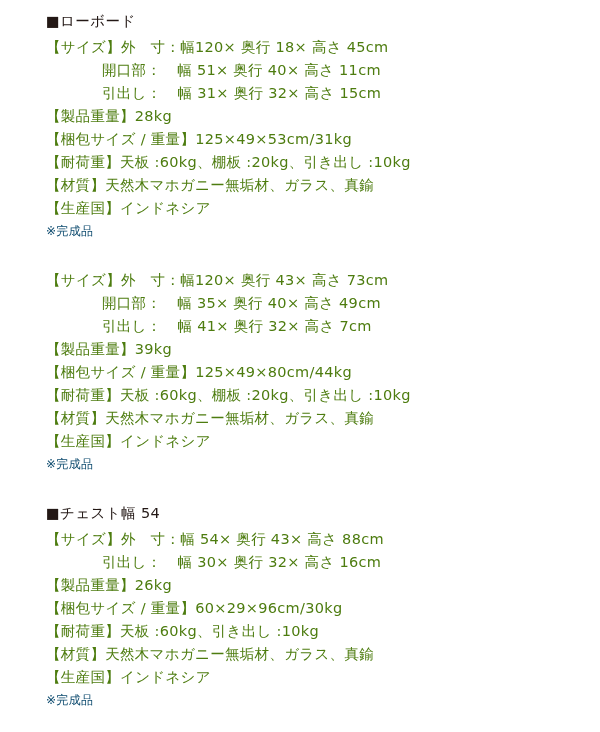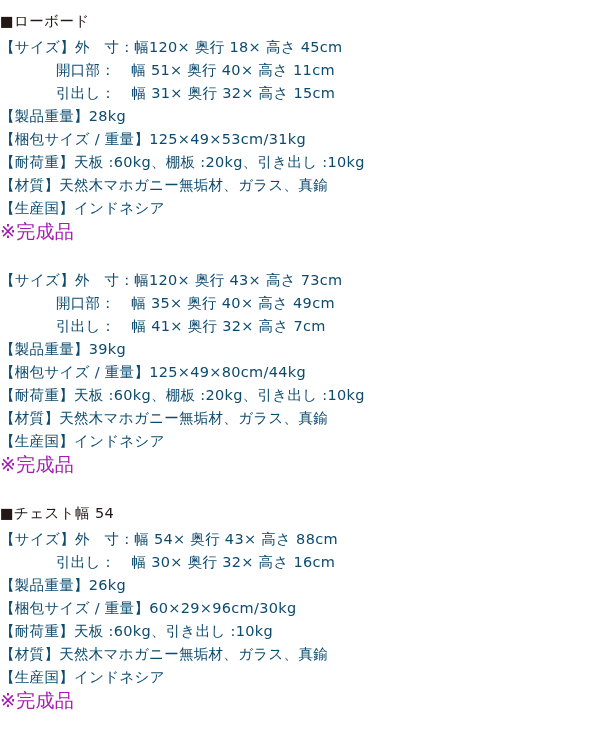--- a/index.html
+++ b/index.html
@@ -15,57 +15,58 @@
     overflow: hidden;
   }
   .page {
     position: relative;
     width: 600px;
     height: 732px;
     box-sizing: border-box;
     padding: 10px 0 0 0;
   }
   .spec-block {
+    padding-left: 46px;
     padding-right: 20px;
   }
   .block-gap {
     height: 26px;
   }
   .block-title {
     font-size: 14.5px;
     line-height: 23px;
     letter-spacing: 0.4px;
     font-weight: 500;
     margin-bottom: 3px;
     color: #231815;
   }
   .row {
     font-size: 14.5px;
     line-height: 23px;
     letter-spacing: 0.3px;
-    color: #0c4a6e;
+    color: #4d7c0f;
     display: flex;
     align-items: flex-end;
     white-space: nowrap;
   }
   .row-indent {
     padding-left: 56px;
     gap: 16px;
   }
   .label {
     flex: 0 0 auto;
   }
   .value {
     flex: 0 0 auto;
   }
   .note {
-    font-size: 19px;
+    font-size: 12px;
     line-height: 23px;
     letter-spacing: 0.3px;
-    color: #a21caf;
+    color: #0c4a6e;
   }
 </style>
 </head>
 <body>
 
 <div class="page">
   <div id="blocks">
       <div class="spec-block">
         <div class="block-title">■ローボード</div>
         <div class="row">

